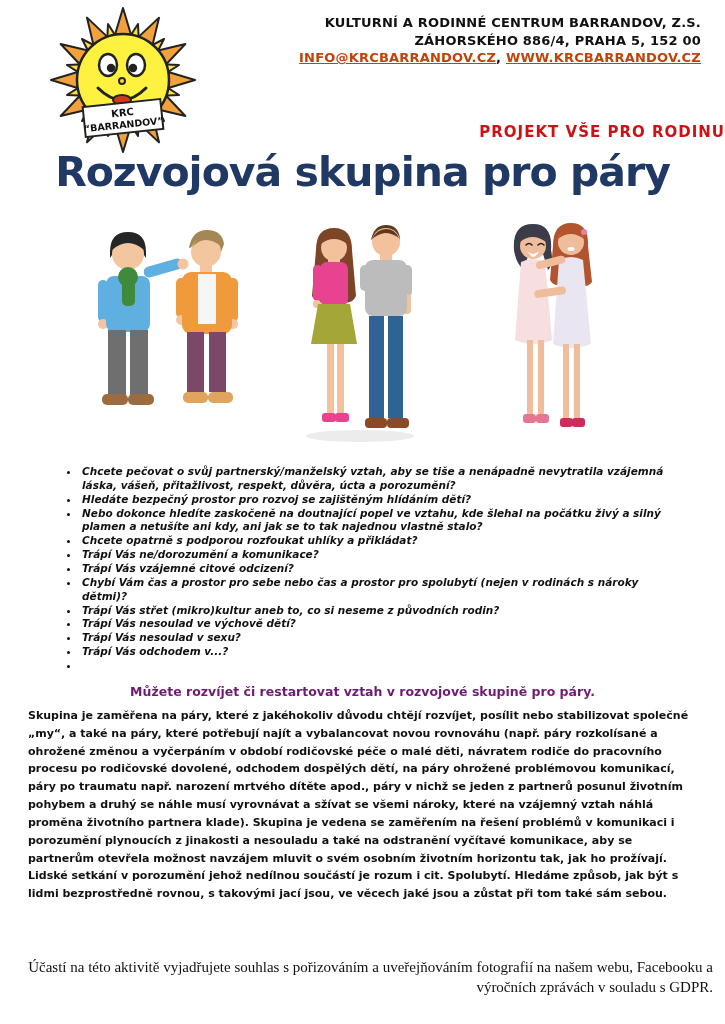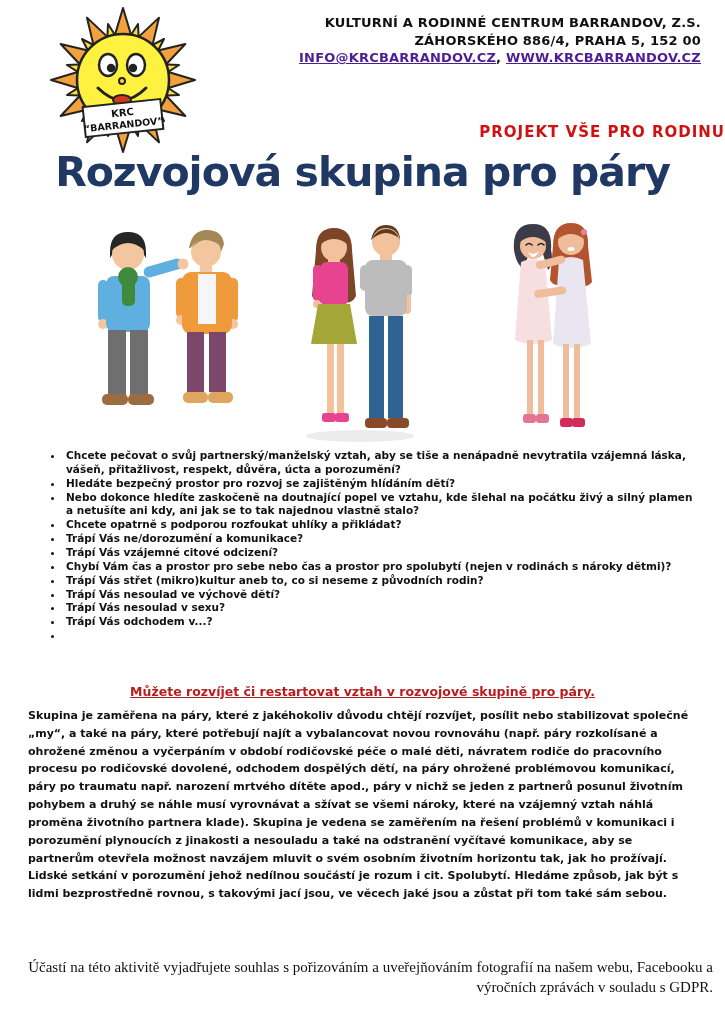--- a/index.html
+++ b/index.html
@@ -6,43 +6,43 @@
   body {
     width:725px; height:1024px; position:relative; background:#ffffff;
     font-family:"DejaVu Sans", sans-serif; color:#111; overflow:hidden;
   }
   .logo { position:absolute; left:28px; top:6px; width:190px; height:152px; }
   .header {
     position:absolute; right:24px; top:14px; text-align:right;
     font-size:13px; font-weight:bold; line-height:17.5px; color:#111;
     letter-spacing:0.2px;
   }
-  .header a { color:#4c1d95; text-decoration:underline; }
+  .header a { color:#c2410c; text-decoration:underline; }
   .project-line {
     position:absolute; left:0; right:0; top:123px; text-align:right;
     color:#cf1111; font-weight:bold; font-size:15px; letter-spacing:1px;
   }
   .title {
     position:absolute; left:0; right:0; top:148px; text-align:center;
     color:#1f3864; font-weight:bold; font-size:41px; letter-spacing:-1px;
     white-space:nowrap;
   }
   .illos { position:absolute; left:0; top:218px; width:725px; height:232px; }
   .illo1 { position:absolute; left:56px; top:4px; }
   .illo2 { position:absolute; left:290px; top:2px; }
   .illo3 { position:absolute; left:492px; top:0px; }
   .bullets {
     position:absolute; left:44px; top:449px; width:656px;
     font-size:10.5px; font-weight:bold; line-height:1.32; color:#111;
   }
-  .bullets ul { margin:0; padding-left:20px; list-style:disc; }
+  .bullets ul { margin:16px; padding-left:20px; list-style:disc;font-style:italic; }
   .bullets li { padding-left:2px; min-height:1.3em; }
   .highlight {
     position:absolute; left:0; right:0; top:684px; text-align:center;
-    font-weight:bold; font-size:12.5px; color:#b91c1c;text-decoration:underline;
+    font-weight:bold; font-size:12.5px; color:#701a75;
   }
   .paragraph {
     position:absolute; left:28px; top:707px; width:670px; text-align:left;
     font-weight:bold; font-size:11px; line-height:1.62; color:#111;
   }
   .footer {
     position:absolute; left:12px; top:957px; width:701px; text-align:right;
     font-family:"Liberation Serif", serif; font-size:15px; line-height:1.35;
     color:#111;
   }

